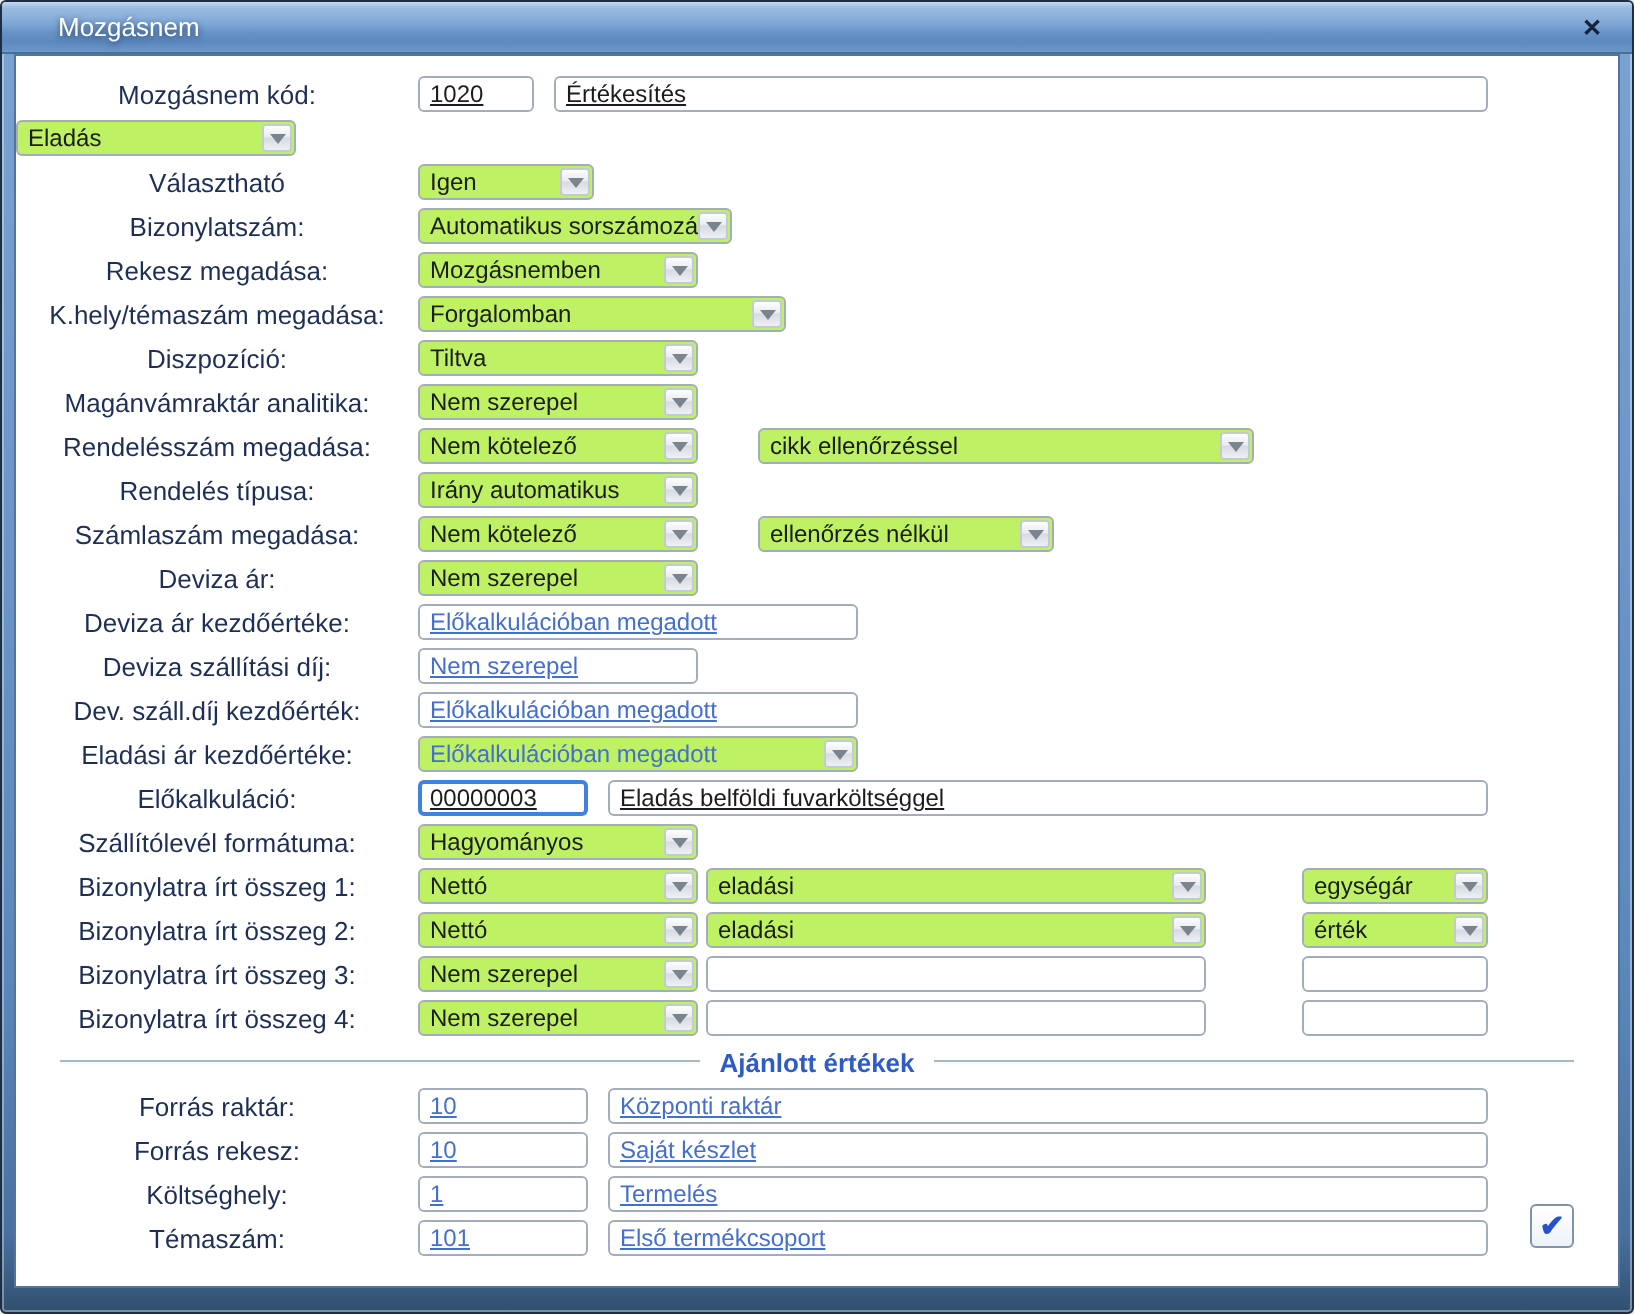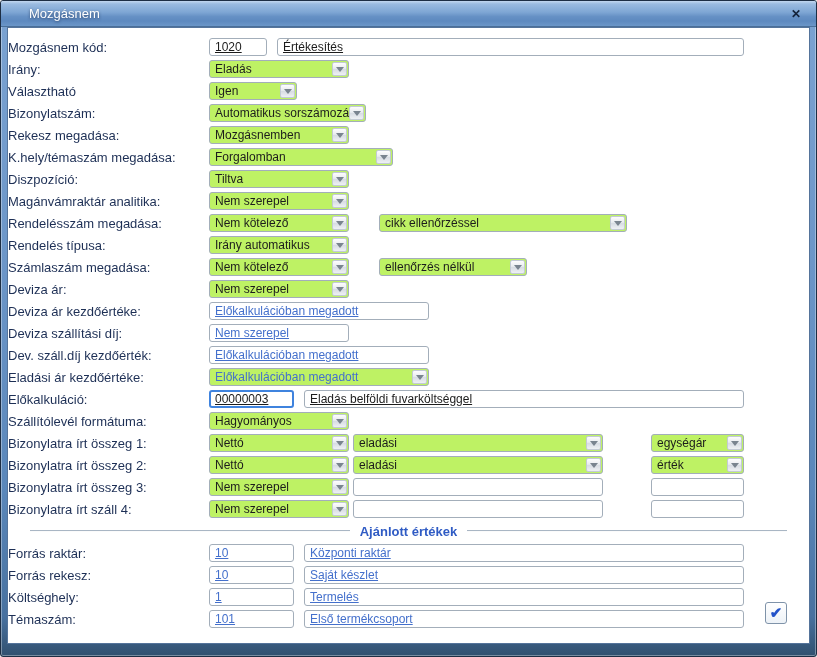--- a/index.html
+++ b/index.html
@@ -6,20 +6,21 @@
   body { margin: 0; background: #e8e8e8; font-family: "Liberation Sans", sans-serif; }
 
   .window {
     position: relative;
     width: 817px; height: 657px;
     border: 1px solid #1d2e44;
     border-radius: 3px;
     background: linear-gradient(180deg, #9dbce2 0%, #7aa2d1 4%, #6c96c8 40%, #5a87ba 75%, #48719f 94%, #31506f 100%);
     box-shadow: inset 0 0 0 1px rgba(255,255,255,0.35);
     overflow: hidden;
+    text-align: center;
   }
 
   .titlebar {
     position: absolute; top: 0; left: 0; right: 0; height: 26px;
     display: flex; align-items: center;
     padding: 0 10px 0 28px;
     background: linear-gradient(180deg, #c3d8f0 0%, #9abbe0 12%, #7ea6d4 45%, #6691c5 62%, #5d89bf 80%, #6b96c8 100%);
     border-bottom: 1px solid #4a6f99;
   }
   .title {
@@ -115,21 +116,20 @@
   <div class="client">
     <div class="content">
 
       <div class="row">
         <div class="label">Mozgásnem kód:</div>
         <div class="box w58">1020</div>
         <div class="box w467 ml10">Értékesítés</div>
       </div>
 
       <div class="row">
-        <div class="label">Irány:</div>
         <div class="dd w140">
           <span class="dd-text">Eladás</span>
           <span class="dd-btn">
               <i class="arr"></i>
             </span>
         </div>
       </div>
 
       <div class="row">
         <div class="label">Választható</div>
@@ -334,21 +334,21 @@
           <span class="dd-text">Nem szerepel</span>
           <span class="dd-btn">
               <i class="arr"></i>
             </span>
         </div>
         <div class="box w250 ml4"></div>
         <div class="box w93 ml48"></div>
       </div>
 
       <div class="row">
-        <div class="label">Bizonylatra írt száll 4:</div>
+        <div class="label">Bizonylatra írt összeg 4:</div>
         <div class="dd w140">
           <span class="dd-text">Nem szerepel</span>
           <span class="dd-btn">
               <i class="arr"></i>
             </span>
         </div>
         <div class="box w250 ml4"></div>
         <div class="box w93 ml48"></div>
       </div>
 

